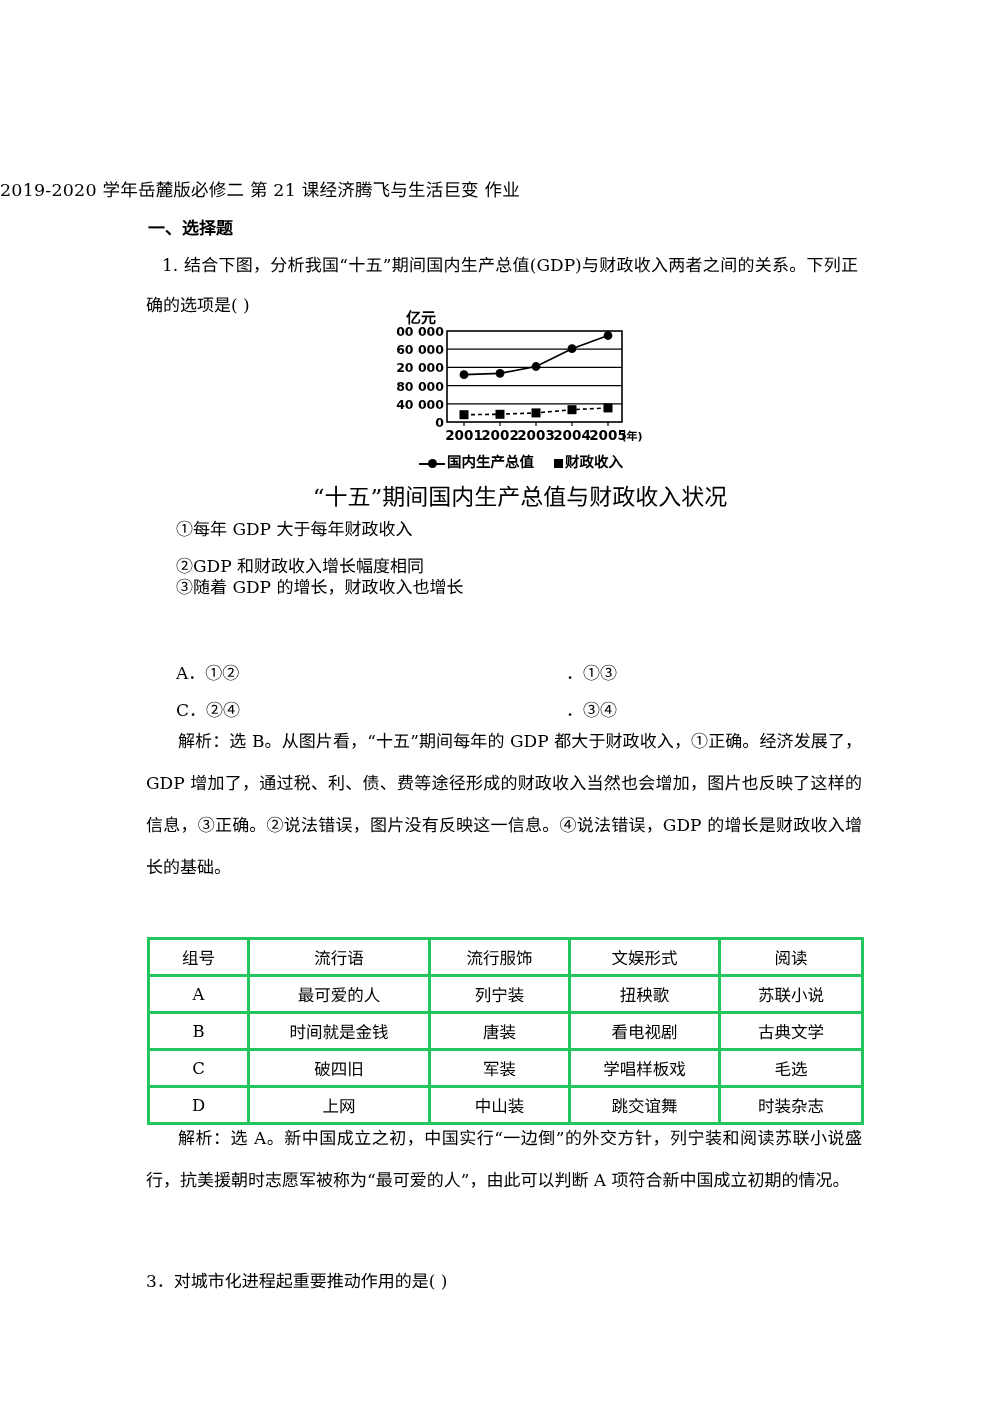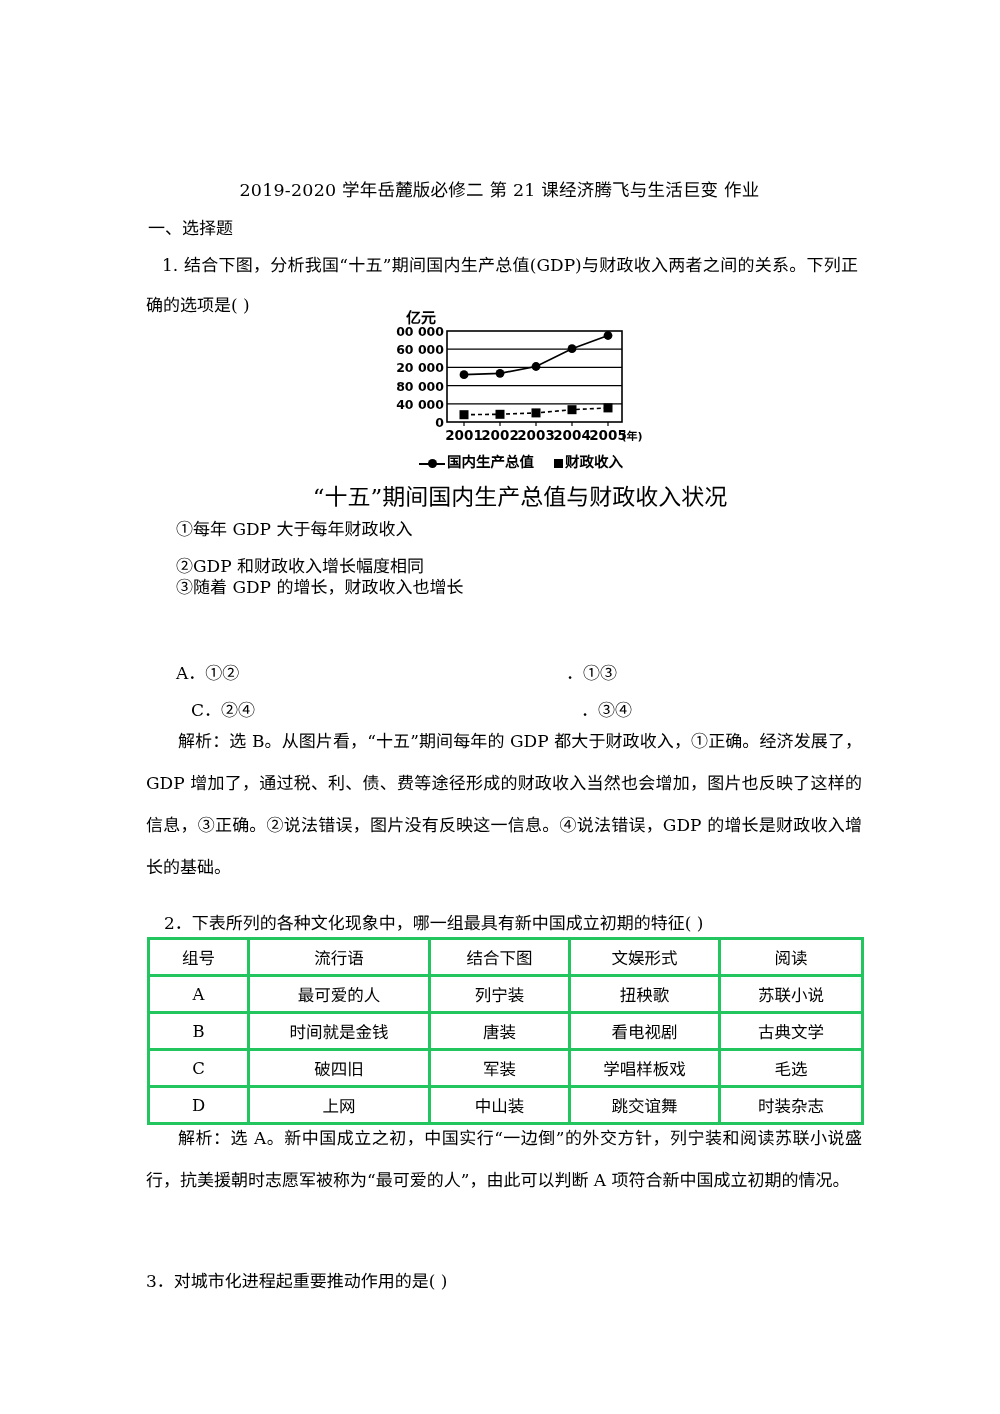--- a/index.html
+++ b/index.html
@@ -23,32 +23,31 @@
     width: 1000px;
     height: 1414px;
     padding: 0;
   }
 
   
   .doc-title {
     position: absolute;
     left: 0; right: 1px;
     top: 176px;
-    text-align: center;
     font-size: 17.5px;
     letter-spacing: 0.2px;
     white-space: nowrap;
   }
 
   .section-head {
     position: absolute;
     left: 148px;
     top: 214px;
     font-size: 17px;
-    font-weight: normal;
+    font-weight: bold;
   }
 
   .q-block {
     position: absolute;
     font-size: 17px;
     line-height: 40px;
     text-align: justify;
   }
 
   .q1 {
@@ -72,21 +71,21 @@
 
   .ans-row {
     position: absolute;
     left: 176px;
     width: 690px;
     font-size: 17px;
     line-height: 30px;
     white-space: nowrap;
   }
   .ans-row.r1 { top: 658px; }
-  .ans-row.r2 { top: 695px; margin-left: 15px; }
+  .ans-row.r2 { top: 695px; }
   .ans-left  { display: inline-block; width: 390px; }
   .ans-right { display: inline-block; }
 
   .explain {
     position: absolute;
     font-size: 17px;
     line-height: 42px;
     text-align: justify;
     text-indent: 32px;
   }
@@ -309,35 +308,34 @@
 
   <div class="ans-row r1">
     <span class="ans-left">A．①②</span><span class="ans-right">．①③</span>
   </div>
   <div class="ans-row r2">
     <span class="ans-left">C．②④</span><span class="ans-right">．③④</span>
   </div>
 
   <div class="explain e1">解析：选 B。从图片看，“十五”期间每年的 GDP 都大于财政收入，①正确。经济发展了，GDP 增加了，通过税、利、债、费等途径形成的财政收入当然也会增加，图片也反映了这样的信息，③正确。②说法错误，图片没有反映这一信息。④说法错误，GDP 的增长是财政收入增长的基础。</div>
 
-  <div class="q2">2．下表所列的各种文化现象中，哪一组最具有新中国成立初期的特征(        )</div>
 
   <table class="data-table">
     <colgroup>
       <col class="col-a">
         <col class="col-b">
         <col class="col-c">
         <col class="col-d">
         <col class="col-e">
     </colgroup>
     <thead>
       <tr>
         <th>组号</th>
         <th>流行语</th>
-        <th>结合下图</th>
+        <th>流行服饰</th>
         <th>文娱形式</th>
         <th>阅读</th>
       </tr>
     </thead>
     <tbody>
       <tr>
         <td>A</td>
         <td>最可爱的人</td>
         <td>列宁装</td>
         <td>扭秧歌</td>

